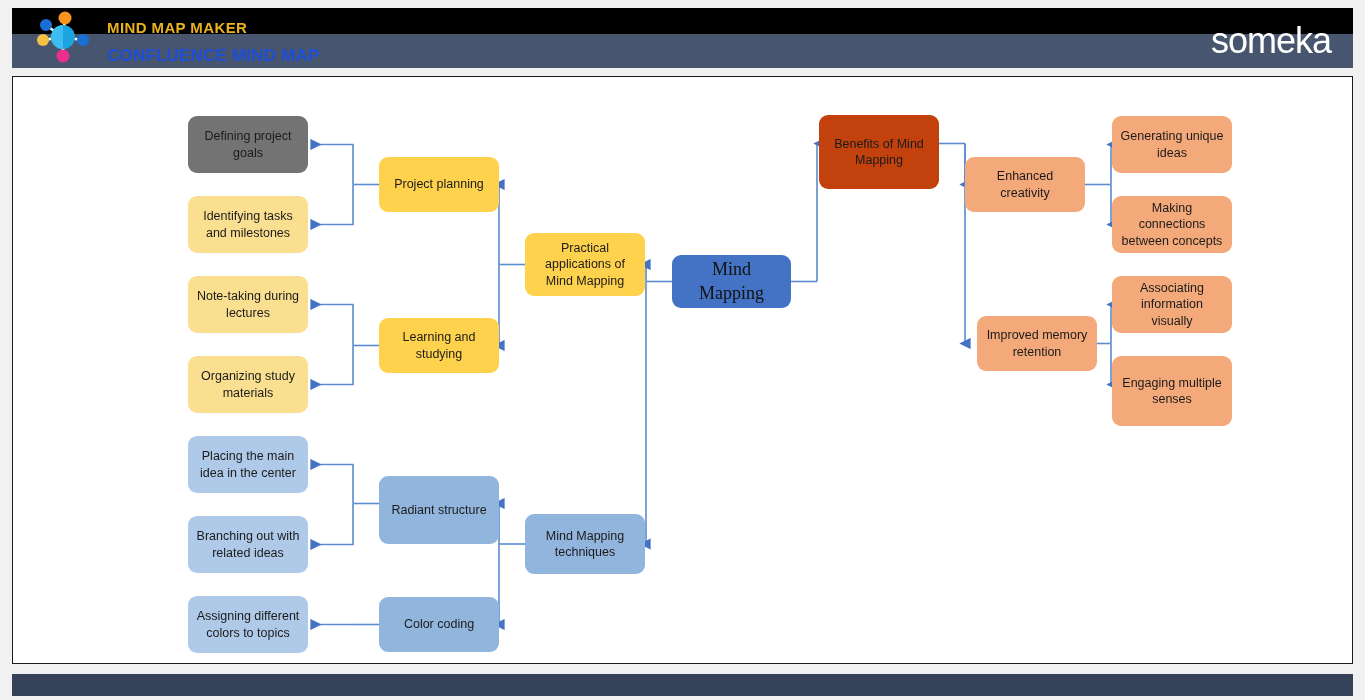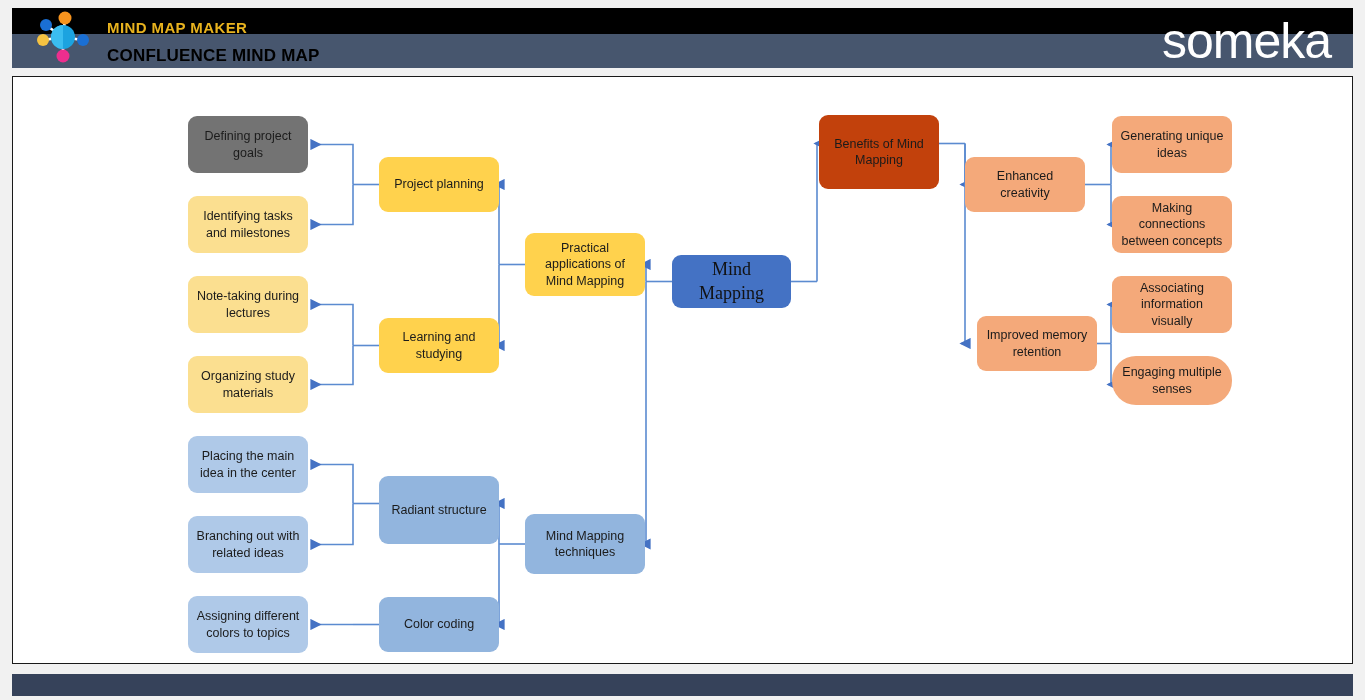--- a/index.html
+++ b/index.html
@@ -10,24 +10,24 @@
     overflow:hidden;
   }
   .app{position:relative;width:1365px;height:700px;}
 
   
   .hdr{position:absolute;left:12px;top:8px;width:1341px;height:60px;}
   .hdr-black{position:absolute;left:0;top:0;width:1341px;height:26px;background:#000;}
   .hdr-slate{position:absolute;left:0;top:26px;width:1341px;height:34px;background:#47566e;}
   .brand-title{position:absolute;left:95px;top:11px;font-size:15px;letter-spacing:.4px;
     color:#e8b31e;font-weight:600;}
-  .doc-title{position:absolute;left:95px;top:38px;font-size:17px;font-weight:700;color:#000000;
+  .doc-title{position:absolute;left:95px;top:38px;font-size:17px;font-weight:700;color:#1d4ed8;
     letter-spacing:.2px;}
   .logo{position:absolute;left:20px;top:2px;width:62px;height:56px;}
-  .someka{position:absolute;right:22px;top:11px;font-size:50px;color:#fff;font-weight:400;
+  .someka{position:absolute;right:22px;top:11px;font-size:36px;color:#fff;font-weight:400;
     letter-spacing:-1px;line-height:44px;display:flex;align-items:flex-end;}
 
   
   .canvas{position:absolute;left:12px;top:76px;width:1339px;height:586px;
     background:#fff;border:1px solid #1a1a1a;}
   .edges{position:absolute;left:0;top:0;width:1339px;height:586px;}
 
   
   .node{position:absolute;box-sizing:border-box;border-radius:9px;
     display:flex;align-items:center;justify-content:center;text-align:center;
@@ -167,20 +167,20 @@
         </div>
         <div class="node" style="left: 1099px; top: 119px; width: 120px; height: 57px; background: rgb(244, 169, 122);">
           <span>Making connections between concepts</span>
         </div>
         <div class="node" style="left: 952px; top: 239px; width: 120px; height: 55px; background: rgb(244, 169, 122); margin-left: 12px;">
           <span>Improved memory retention</span>
         </div>
         <div class="node" style="left: 1099px; top: 199px; width: 120px; height: 57px; background: rgb(244, 169, 122);">
           <span>Associating information visually</span>
         </div>
-        <div class="node" style="left: 1099px; top: 279px; width: 120px; height: 49px; background: rgb(244, 169, 122); border-radius: 24px;">
+        <div class="node" style="left: 1099px; top: 279px; width: 120px; height: 70px; background: rgb(244, 169, 122);">
           <span>Engaging multiple senses</span>
         </div>
       </div>
   </div>
 
   <div class="ftr"></div>
 </div>
 
 </body></html>

